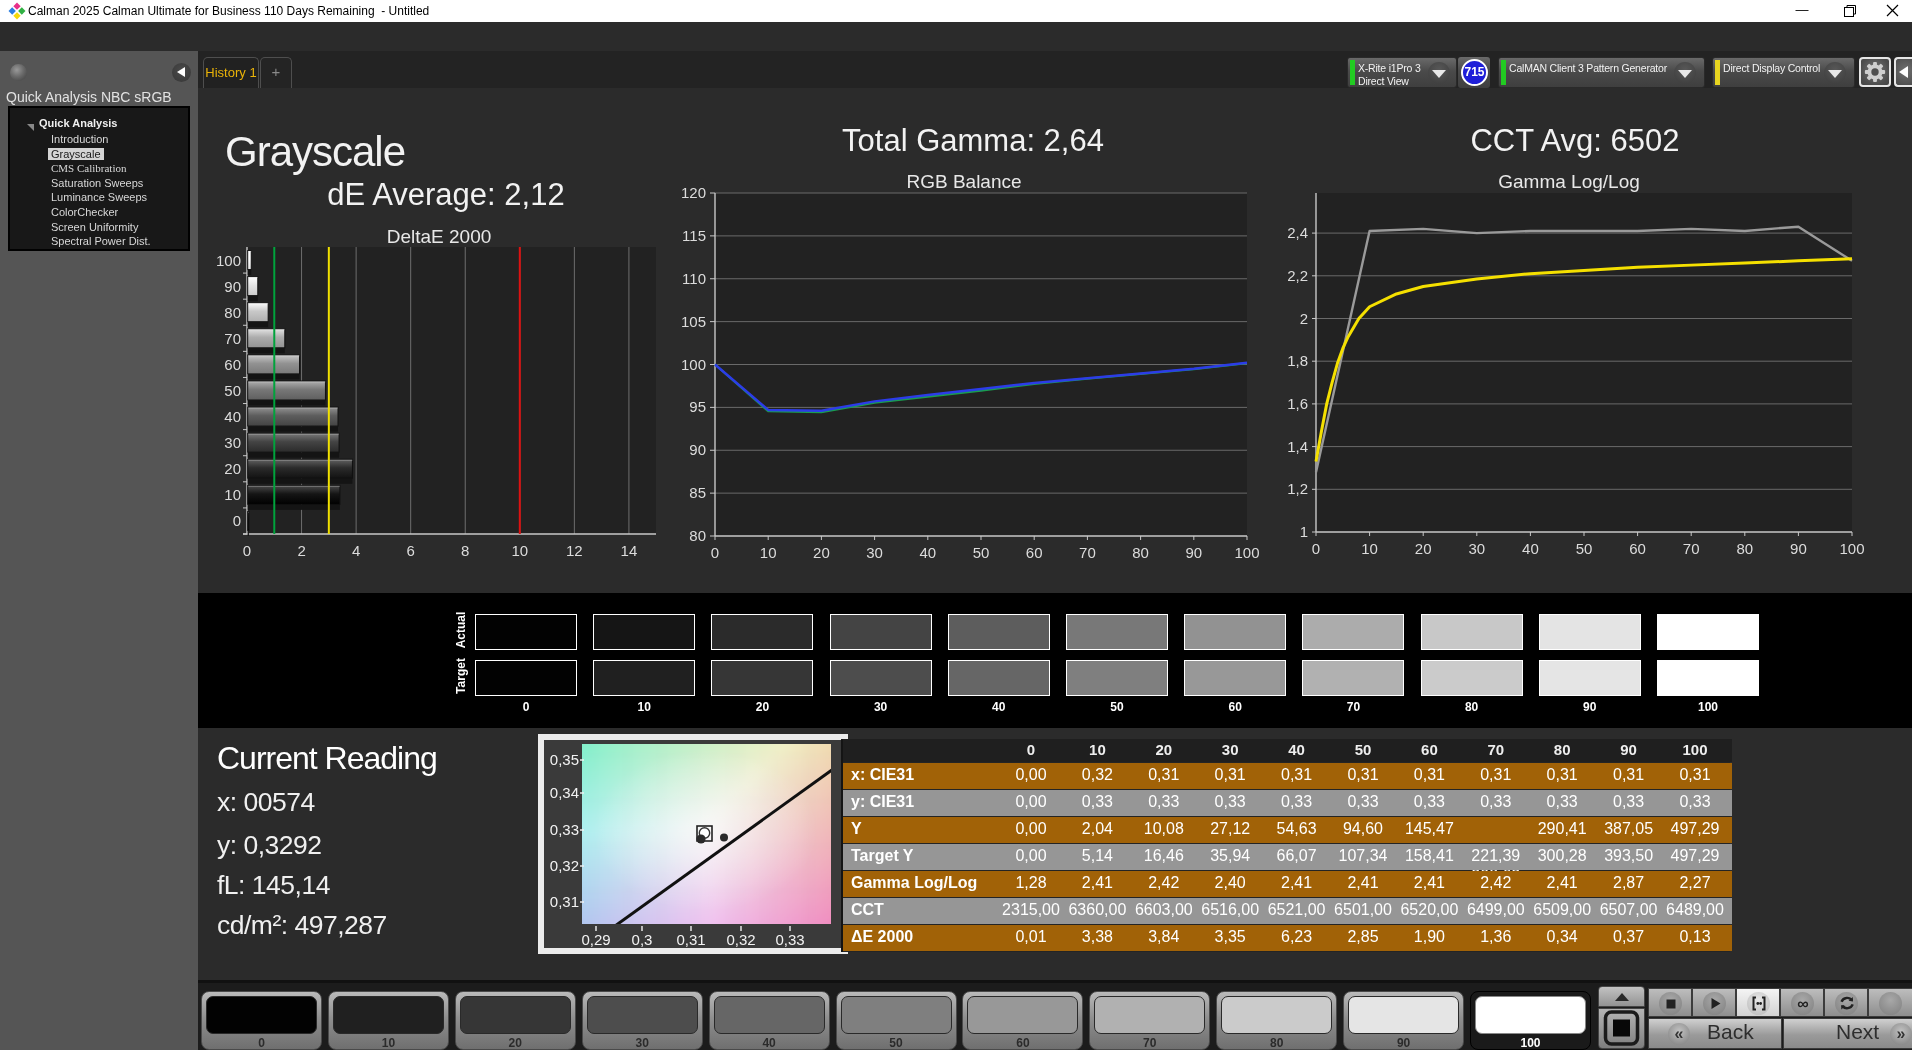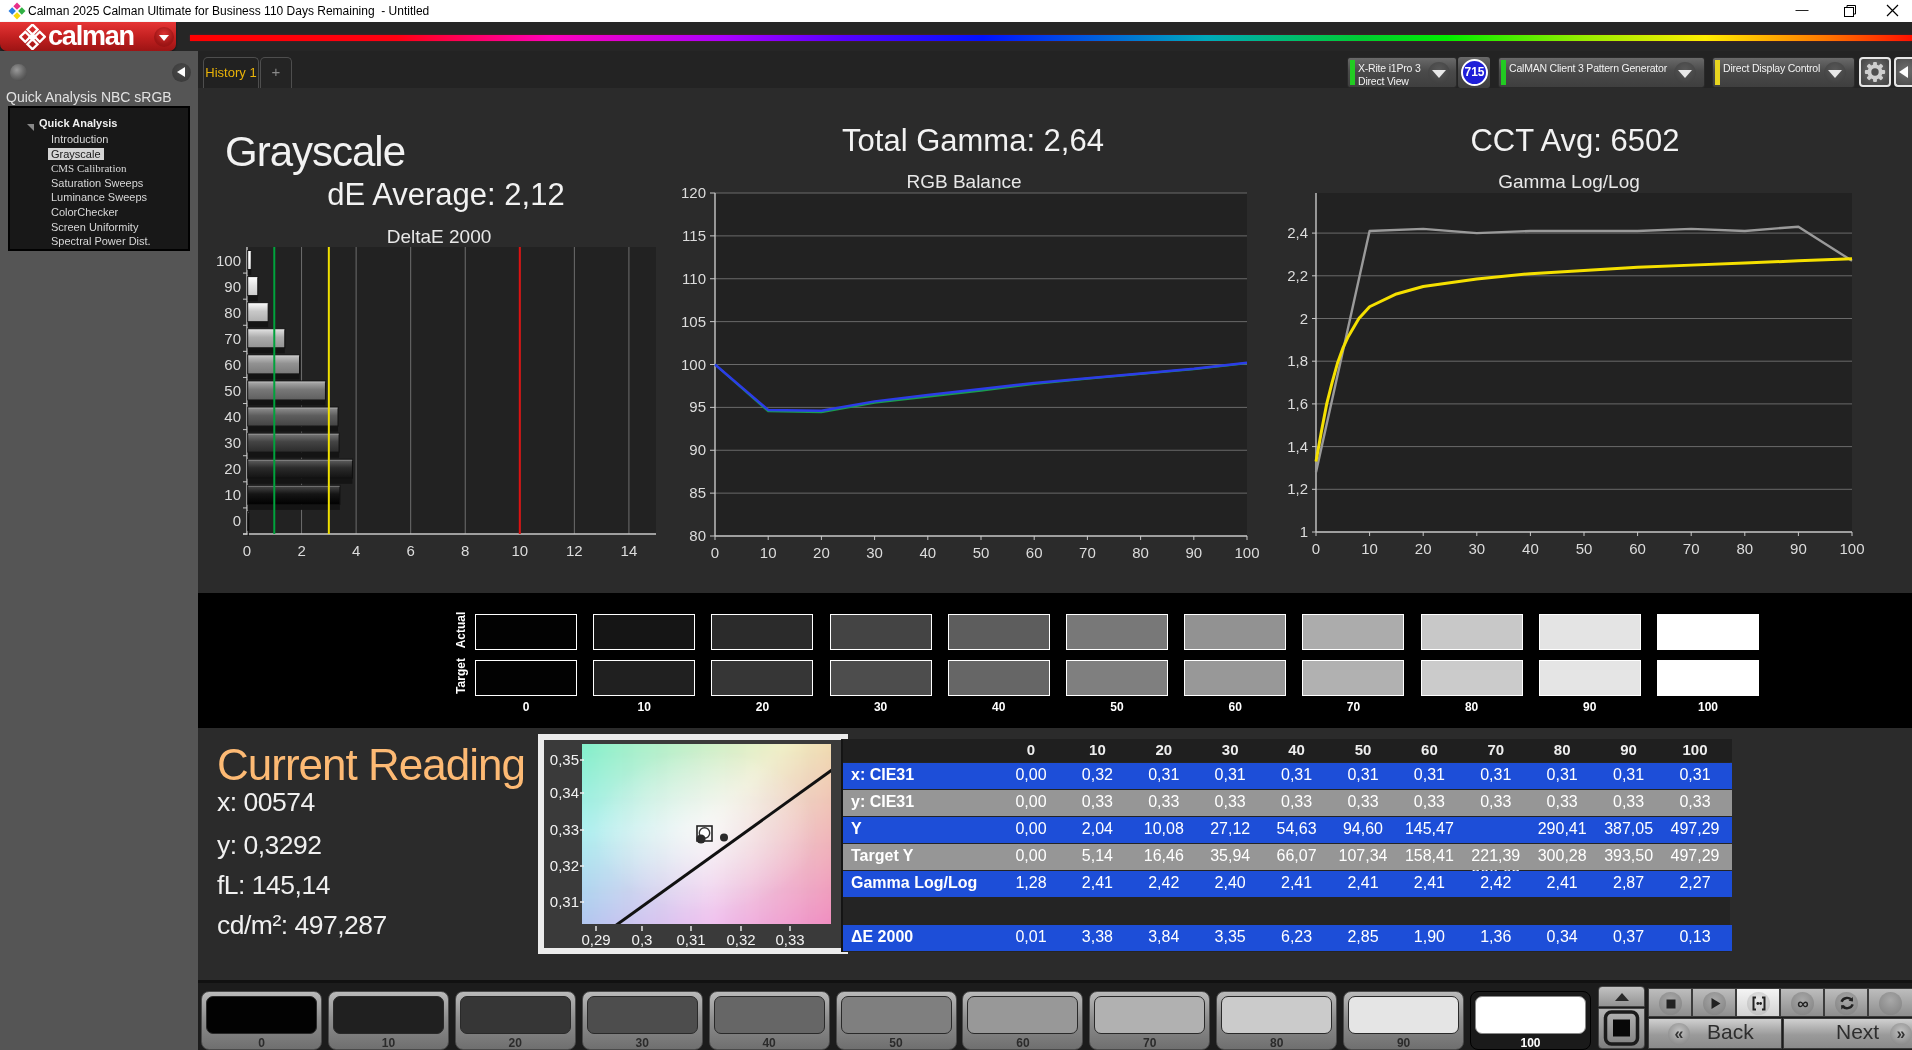--- a/index.html
+++ b/index.html
@@ -63,27 +63,27 @@
 #charts { left:198px; top:88px; width:1714px; height:505px; background:#2b2b2b; }
 
 
 #swatches { left:198px; top:593px; width:1714px; height:135px; background:#000; }
 .swlabel { color:#fff; font-size:12px; font-weight:bold; transform:rotate(-90deg); transform-origin:center; }
 .sw { position:absolute; width:102px; height:36px; border:1px solid #fff; }
 .swnum { position:absolute; width:102px; text-align:center; color:#fff; font-size:12px; font-weight:bold; top:107px; }
 
 
 #readings { left:198px; top:728px; width:1714px; height:252px; background:#2b2b2b; }
-#cr-title { left:19px; top:12px; font-size:44px; letter-spacing:-1px; color:#fdba74; }
+#cr-title { left:19px; top:12px; font-size:32px; letter-spacing:-1px; color:#ffffff; }
 .cr-line { left:19px; font-size:26.5px; letter-spacing:-0.5px; color:#f0f0f0; }
 
 
 #dtable { left:841px; top:739px; width:889px; height:213px; background:#242424; border-left:2px solid #141414; }
 .trow { position:absolute; left:0; width:889px; height:26px; }
-.trow-dark { background:#1d4ed8; }
+.trow-dark { background:#a16207; }
 .trow-light { background:#969696; }
 .thead { background:#1f1f1f; height:23px; }
 .tlabel { position:absolute; left:8px; top:3px; font-size:16px; font-weight:bold; color:#fff; }
 .tcell { position:absolute; top:3px; width:66px; text-align:center; font-size:16px; color:#fff; }
 .thcell { position:absolute; top:2px; width:66px; text-align:center; font-size:15px; font-weight:bold; color:#eee; }
 
 
 #bottombar { left:198px; top:980px; width:1714px; height:70px; background:#1c1c1c; border-top:3px solid #111; }
 .pbtn { position:absolute; top:8px; width:121px; height:59px; border-radius:8px; background:linear-gradient(#bababa, #8f8f8f 45%, #6f6f6f); border:1px solid #4a4a4a; }
 .pbtn .patch { position:absolute; left:4px; top:4px; width:111px; height:38px; border-radius:7px; border:1px solid #2a2a2a; }
@@ -105,36 +105,20 @@
   <div id="titletext" class="abs">Calman 2025 Calman Ultimate for Business 110 Days Remaining&nbsp; - Untitled</div>
   <div class="winbtn abs" style="left:1794px;">—</div>
   <svg class="abs" style="left:1844px; top:5px;" width="12" height="12" viewBox="0 0 12 12">
     <rect x="0.5" y="2.5" width="9" height="9" fill="none" stroke="#000" stroke-width="1"></rect>
     <path d="M3 2.5 L3 0.5 L11.5 0.5 L11.5 9 L9.5 9" fill="none" stroke="#000" stroke-width="1"></path>
   </svg>
   <svg class="abs" style="left:1886px; top:4px;" width="13" height="13" viewBox="0 0 13 13">
     <path d="M1 1 L12 12 M12 1 L1 12" stroke="#000" stroke-width="1.2"></path>
   </svg>
 
-  <div id="logorow" class="abs">
-    <div id="rainbow" class="abs"></div>
-    <div id="logobtn" class="abs"></div>
-    <svg class="abs" style="left:19px; top:2px;" width="27" height="26" viewBox="0 0 30 28">
-      <g transform="rotate(45 15 14)">
-        <rect x="5.2" y="4.2" width="8" height="8" fill="none" stroke="#fff" stroke-width="2.6"></rect>
-        <rect x="16.6" y="4.2" width="8" height="8" fill="none" stroke="#fff" stroke-width="2.6"></rect>
-        <rect x="5.2" y="15.6" width="8" height="8" fill="none" stroke="#fff" stroke-width="2.6"></rect>
-        <rect x="16.6" y="15.6" width="8" height="8" fill="none" stroke="#fff" stroke-width="2.6"></rect>
-        <rect x="11.5" y="10.5" width="7" height="7" fill="#fff"></rect>
-      </g>
-    </svg>
-    <div id="logotext" class="abs">calman</div>
-    <div id="logocircle" class="abs"></div>
-    <div id="logocaret" class="abs"></div>
-  </div>
 
   <div id="topstrip" class="abs">
     <div id="tab1" class="tab abs">History 1</div>
     <div id="tab2" class="tab abs">+</div>
     <div id="dd1" class="dd abs">
       <div class="ddbar" style="background:#22cc22;"></div>
       <div class="ddtext">X-Rite i1Pro 3<br>Direct View</div>
       <div class="ddarrow" style="right:6px; top:4px;">
           <div></div>
         </div>
@@ -1071,20 +1055,34 @@
         <div class="tcell" style="left:287.8px;">2,42</div>
         <div class="tcell" style="left:354.20000000000005px;">2,40</div>
         <div class="tcell" style="left:420.6px;">2,41</div>
         <div class="tcell" style="left:487px;">2,41</div>
         <div class="tcell" style="left:553.4000000000001px;">2,41</div>
         <div class="tcell" style="left:619.8000000000001px;">2,42</div>
         <div class="tcell" style="left:686.2px;">2,41</div>
         <div class="tcell" style="left:752.6px;">2,87</div>
         <div class="tcell" style="left:819px;">2,27</div>
       </div>
+      <div class="trow trow-light" style="top:159px;">
+        <div class="tlabel">CCT</div>
+        <div class="tcell" style="left:155px;">2315,00</div>
+        <div class="tcell" style="left:221.4px;">6360,00</div>
+        <div class="tcell" style="left:287.8px;">6603,00</div>
+        <div class="tcell" style="left:354.20000000000005px;">6516,00</div>
+        <div class="tcell" style="left:420.6px;">6521,00</div>
+        <div class="tcell" style="left:487px;">6501,00</div>
+        <div class="tcell" style="left:553.4000000000001px;">6520,00</div>
+        <div class="tcell" style="left:619.8000000000001px;">6499,00</div>
+        <div class="tcell" style="left:686.2px;">6509,00</div>
+        <div class="tcell" style="left:752.6px;">6507,00</div>
+        <div class="tcell" style="left:819px;">6489,00</div>
+      </div>
       <div class="trow trow-dark" style="top:186px;">
         <div class="tlabel">ΔE 2000</div>
         <div class="tcell" style="left:155px;">0,01</div>
         <div class="tcell" style="left:221.4px;">3,38</div>
         <div class="tcell" style="left:287.8px;">3,84</div>
         <div class="tcell" style="left:354.20000000000005px;">3,35</div>
         <div class="tcell" style="left:420.6px;">6,23</div>
         <div class="tcell" style="left:487px;">2,85</div>
         <div class="tcell" style="left:553.4000000000001px;">1,90</div>
         <div class="tcell" style="left:619.8000000000001px;">1,36</div>

